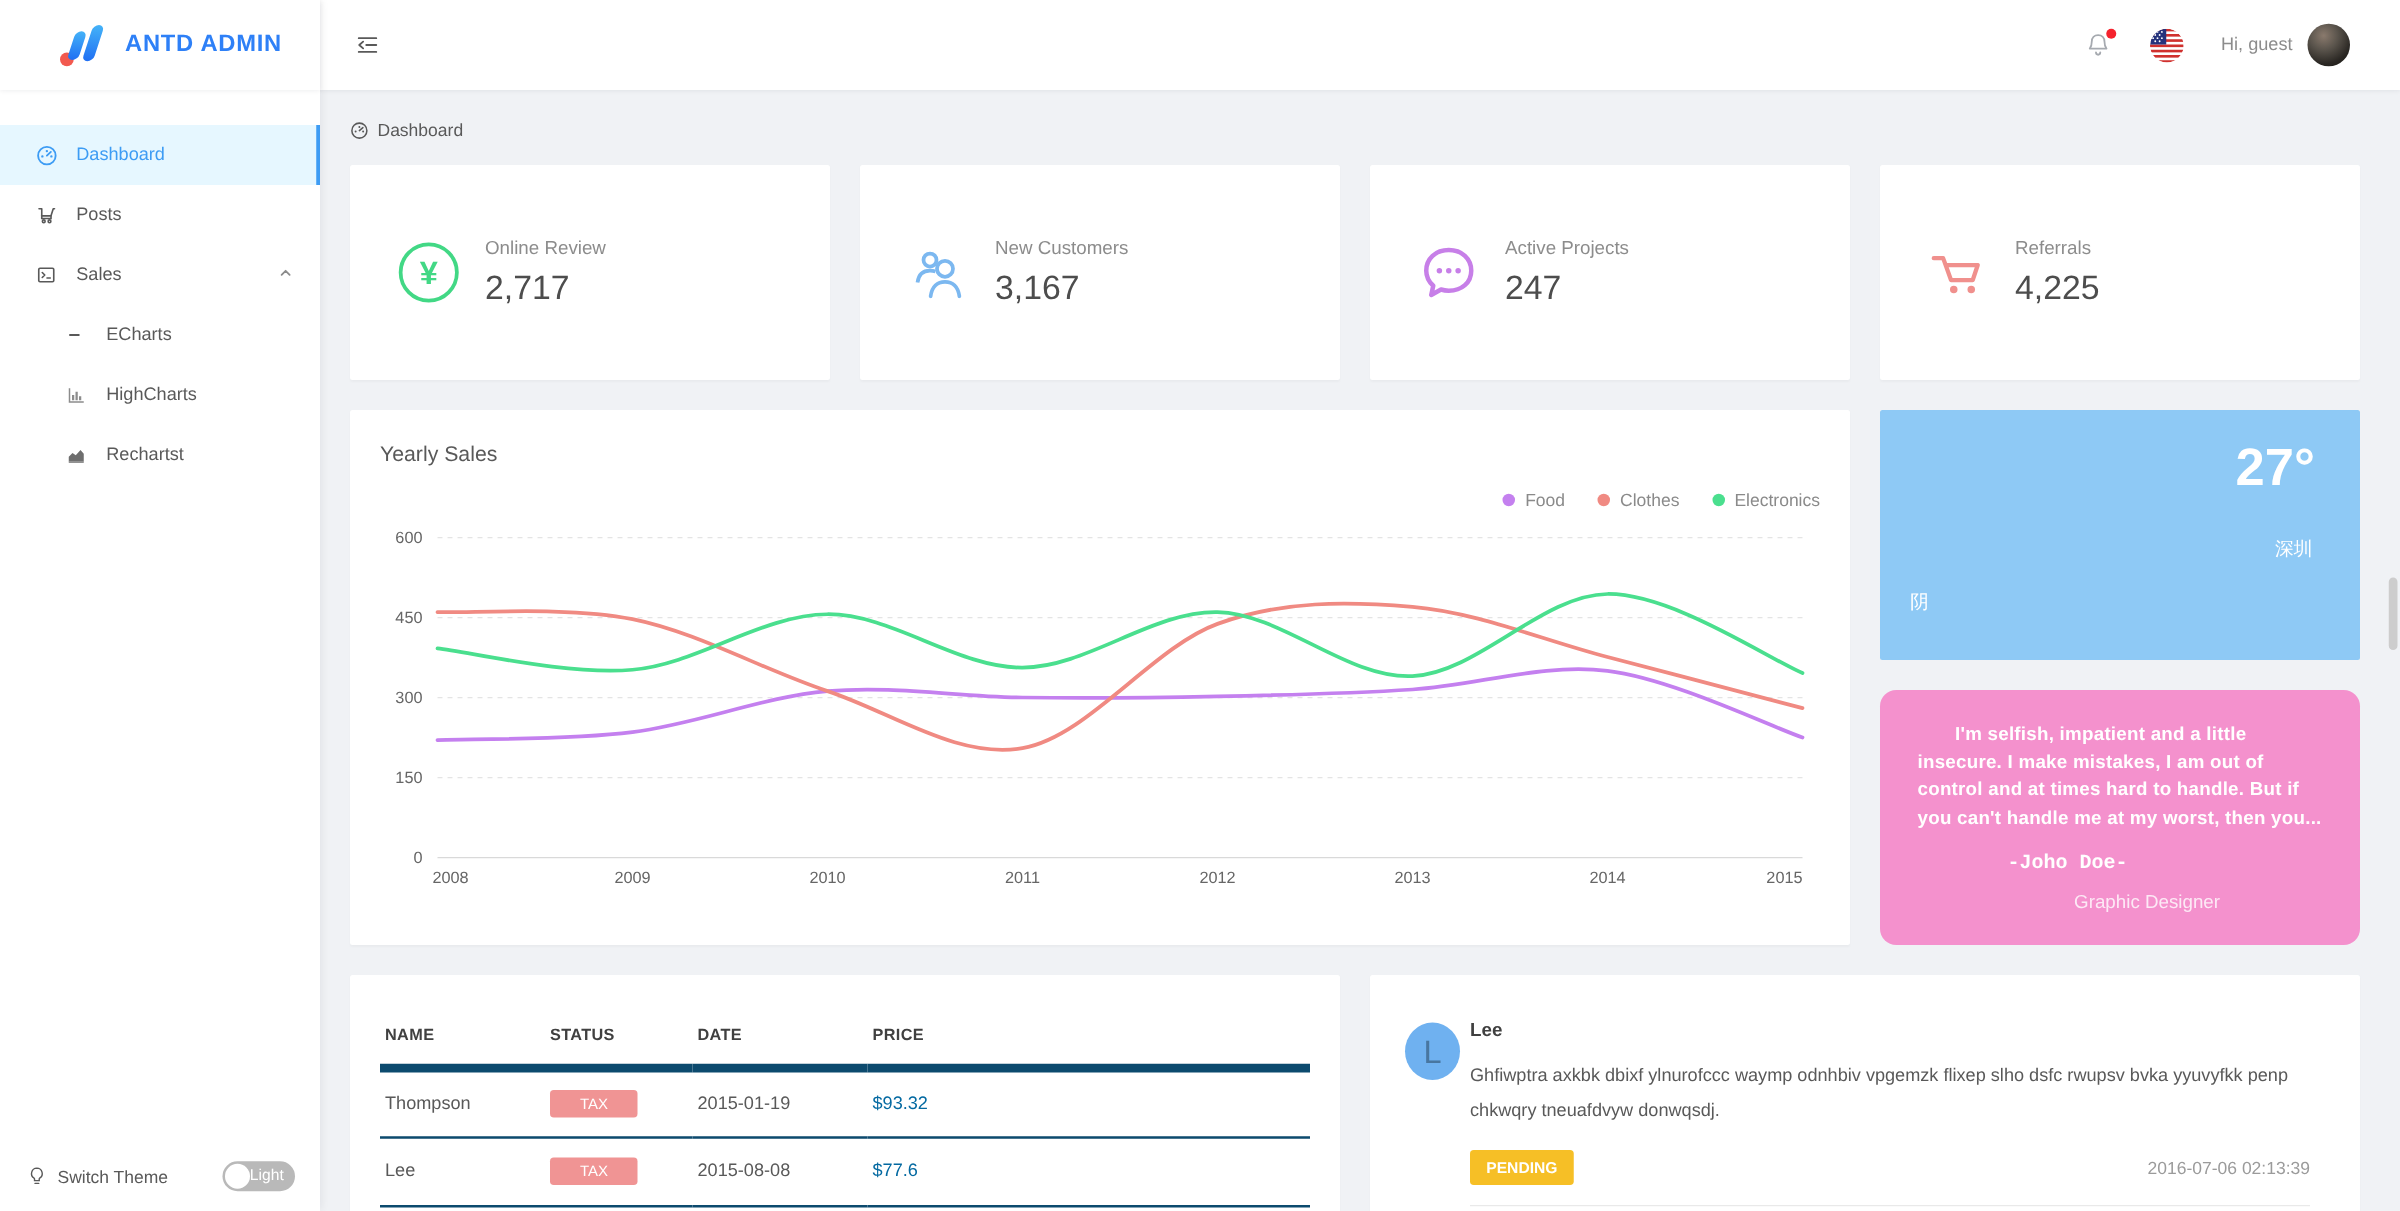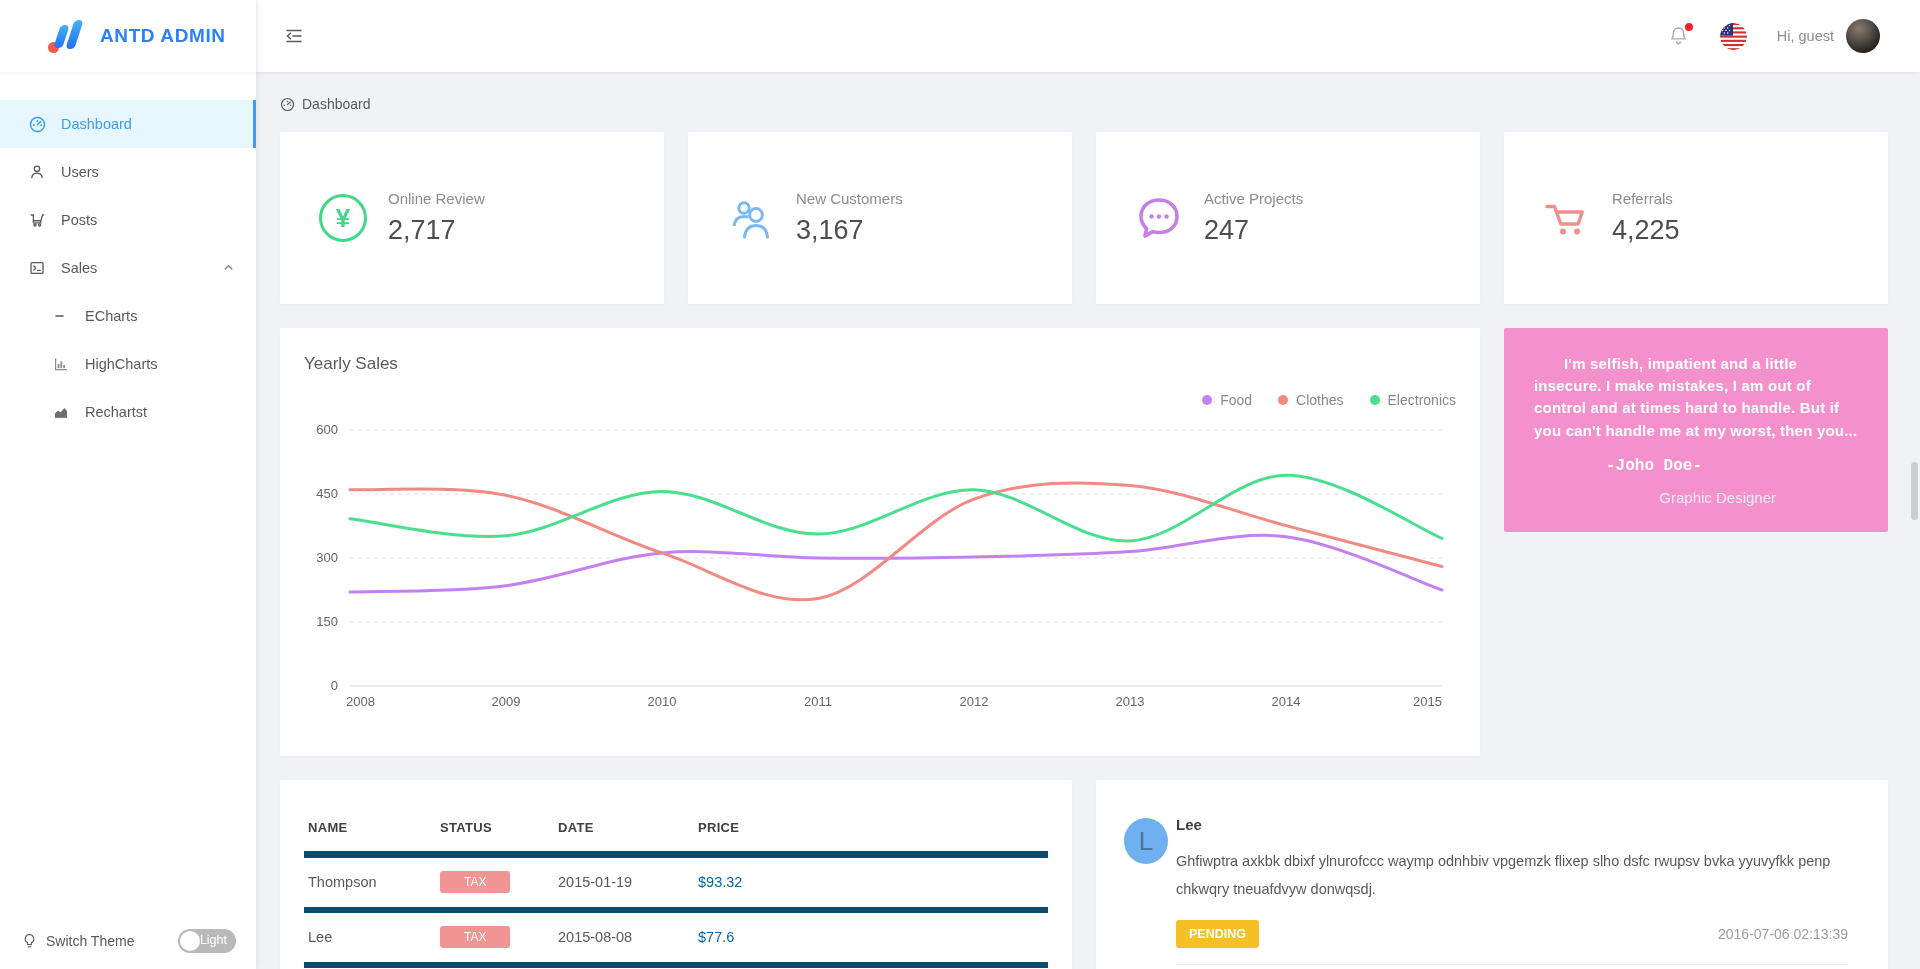--- a/index.html
+++ b/index.html
@@ -72,31 +72,31 @@
   .legend-item { display:flex; align-items:center; gap:8px; cursor:pointer; }
   .legend-dot { width:10px; height:10px; border-radius:50%; }
   .legend-label { font-size:14px; color:#8a8a8a; }
   #sales-chart { margin-top:6px; }
 
   .right-col { width:384px; display:flex; flex-direction:column; gap:24px; }
   .weather-card { height:200px; border-radius:2px; position:relative; color:#fff; background:#8ec9f5; }
   .weather-temp { position:absolute; right:36px; top:22px; font-size:42px; font-weight:600; }
   .weather-city { position:absolute; right:38px; top:102px; font-size:15px; }
   .weather-cond { position:absolute; left:24px; top:144px; font-size:15px; }
-  .quote-card { height:204px; border-radius:2px; color:#fff; background:#f491cd; padding:25px 28px 0 30px; }
+  .quote-card { height:204px; border-radius:13px; color:#fff; background:#f491cd; padding:25px 28px 0 30px; }
   .quote-text { font-size:15px; font-weight:bold; line-height:1.48; text-indent:2em; letter-spacing:.2px; }
   .quote-author { margin-top:15px; text-align:center; padding-right:86px; font-size:16px; font-weight:bold;font-family:Liberation Mono, monospace; }
   .quote-role { margin-top:14px; text-align:right; padding-right:84px; font-size:15px; opacity:.8; }
 
   .bottom-row { display:flex; gap:24px; margin-top:24px; }
   .table-card { width:792px; height:280px; padding:26px 24px 0 24px; }
   table { width:100%; border-collapse:collapse; }
   th { text-align:left; font-size:13px; color:#404040; font-weight:bold; letter-spacing:.3px;
     padding:14px 4px 16px 4px; border-bottom:7px solid #0c4a6e; }
-  td { font-size:14.5px; color:#595959; padding:0 4px; height:55px; border-bottom:6px solid #0c4a6e; }
+  td { font-size:14.5px; color:#595959; padding:0 4px; height:55px; border-bottom:2px solid #0c4a6e; }
   .badge-tax { display:inline-block; background:#f09494; color:#fff; font-size:12px;
     padding:4px 24px; border-radius:3px; }
   .price { color:#0369a1; }
 
   .comment-card { width:792px; height:280px; padding:36px 40px 0 28px; position:relative; }
   .c-avatar { position:absolute; left:28px; top:38px; width:44px; height:46px; border-radius:50%;
     background:#6fb1f0; color:rgba(40,70,95,.55); font-size:26px; display:flex; align-items:center; justify-content:center; }
   .c-body { margin-left:52px; }
   .c-name { font-size:15px; font-weight:bold; color:#404040; }
   .c-text { margin-top:14px; font-size:14.5px; color:#595959; line-height:1.95; max-width:690px; }
@@ -127,29 +127,20 @@
       <span class="mi-icon">
         <svg width="17" height="17" viewBox="0 0 16 16" fill="none" stroke="#3d9cf4" stroke-width="1.4">
           <circle cx="8" cy="8" r="6.6"></circle>
             <path d="M8 8L11 5.2" stroke-linecap="round"></path>
             <path d="M4.6 8.6h.01M8 4.6v.01M11.4 8.6h.01" stroke-linecap="round" stroke-width="1.8"></path>
         </svg>
       </span>
       <span class="mi-label">Dashboard</span>
     </div>
 
-    <div class="menu-item">
-      <span class="mi-icon">
-        <svg width="16" height="16" viewBox="0 0 16 16" fill="none" stroke="#595959" stroke-width="1.3">
-          <circle cx="8" cy="4.8" r="2.7"></circle>
-            <path d="M2.8 13.6c.4-3 2.4-4.4 5.2-4.4s4.8 1.4 5.2 4.4" stroke-linecap="round"></path>
-        </svg>
-      </span>
-      <span class="mi-label">Users</span>
-    </div>
 
     <div class="menu-item">
       <span class="mi-icon">
         <svg width="16" height="16" viewBox="0 0 16 16" fill="none" stroke="#595959" stroke-width="1.3">
           <path d="M2.2 3h2.2v5.6h7.4L13.6 3h1" stroke-linecap="round" stroke-linejoin="round"></path>
           <path d="M4.4 8.6h7.4v2.2H4.4z"></path>
             <circle cx="6" cy="13" r="1.1"></circle>
             <circle cx="10.6" cy="13" r="1.1"></circle>
         </svg>
       </span>
@@ -381,20 +372,25 @@
           <text x="826" y="292" text-anchor="middle" fill="#666" font-size="13">2013</text>
           <text x="982" y="292" text-anchor="middle" fill="#666" font-size="13">2014</text>
           <text x="1138" y="292" text-anchor="end" fill="#666" font-size="13">2015</text>
           <path d="M46.0 178.1C72.0 177.1 150.0 178.3 202.0 171.7C254.0 165.2 306.0 143.5 358.0 138.9C410.0 134.3 462.0 143.3 514.0 144.0C566.0 144.7 618.0 144.2 670.0 143.1C722.0 142.1 774.0 141.0 826.0 137.6C878.0 134.2 930.0 116.3 982.0 122.7C1034.0 129.1 1112.0 167.1 1138.0 176.0" fill="none" stroke="#c480ef" stroke-width="3" stroke-linecap="round"></path>
           <path d="M46.0 75.7C72.0 76.7 150.0 70.8 202.0 81.3C254.0 91.8 306.0 121.7 358.0 138.9C410.0 156.1 462.0 193.5 514.0 184.5C566.0 175.6 618.0 104.0 670.0 85.1C722.0 66.3 774.0 67.1 826.0 71.5C878.0 75.9 930.0 98.1 982.0 111.6C1034.0 125.1 1112.0 145.7 1138.0 152.5" fill="none" stroke="#f08a82" stroke-width="3" stroke-linecap="round"></path>
           <path d="M46.0 104.7C72.0 107.6 150.0 126.4 202.0 121.8C254.0 117.3 306.0 77.7 358.0 77.4C410.0 77.2 462.0 120.4 514.0 120.1C566.0 119.8 618.0 74.6 670.0 75.7C722.0 76.9 774.0 129.4 826.0 126.9C878.0 124.5 930.0 61.7 982.0 61.2C1034.0 60.8 1112.0 113.8 1138.0 124.4" fill="none" stroke="#4adf8e" stroke-width="3" stroke-linecap="round"></path>
         </svg>
     </div>
 
     <div class="right-col">
+      <div class="weather-card" style="background: rgb(142, 201, 245);">
+        <div class="weather-temp">27°</div>
+        <div class="weather-city">深圳</div>
+        <div class="weather-cond">阴</div>
+      </div>
       <div class="quote-card" style="background: rgb(244, 145, 205);">
         <div class="quote-text">I'm selfish, impatient and a little insecure. I make mistakes, I am out of control and at times hard to handle. But if you can't handle me at my worst, then you...</div>
         <div class="quote-author">-Joho Doe-</div>
         <div class="quote-role">Graphic Designer</div>
       </div>
     </div>
   </div>
 
   <div class="bottom-row">
     <div class="card table-card">

